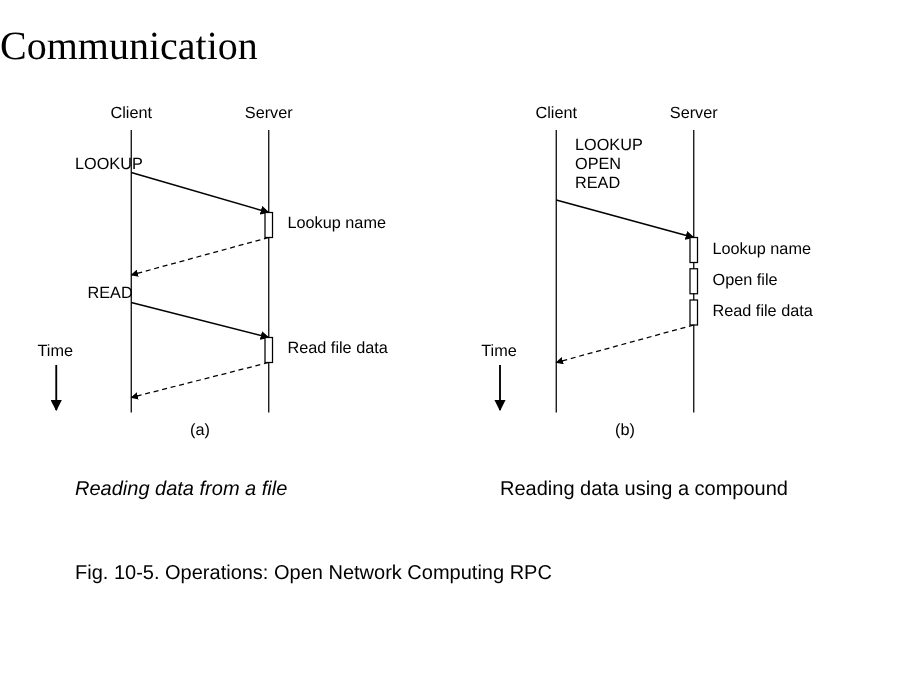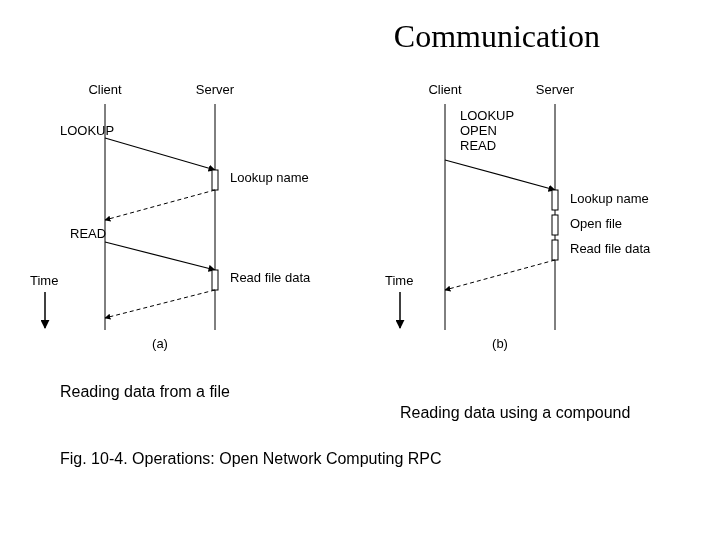--- a/index.html
+++ b/index.html
@@ -9,38 +9,38 @@
     height: 540px;
     font-family: Arial, Helvetica, sans-serif;
     background: #fff;
     position: relative;
   }
   .title {
     position: absolute;
     top: 18px;
     left: 0;
     width: 600px;
-    text-align: right;
+    text-align: left;
     font-size: 32px;
     font-family: "Times New Roman", Times, serif;
   }
   .caption-left {
     position: absolute;
     top: 382px;
     left: 60px;
     font-size: 16px;
     line-height: 1.25;
+    font-style: italic;
   }
   .caption-right {
     position: absolute;
     top: 382px;
     left: 400px;
     font-size: 16px;
     line-height: 1.25;
-    margin-top: 21px;
   }
   .fig-caption {
     position: absolute;
     top: 450px;
     left: 60px;
     font-size: 16px;
   }
   svg {
     position: absolute;
     top: 70px;
@@ -130,13 +130,13 @@
 </svg>
 
 <div class="caption-left">
   <span>Reading data from a file</span><br>
 </div>
 
 <div class="caption-right">
   <span>Reading data using a compound</span><br>
 </div>
 
-<div class="fig-caption">Fig. 10-4. Operations:   Open Network Computing RPC</div>
+<div class="fig-caption">Fig. 10-5. Operations:   Open Network Computing RPC</div>
 
 </body></html>

